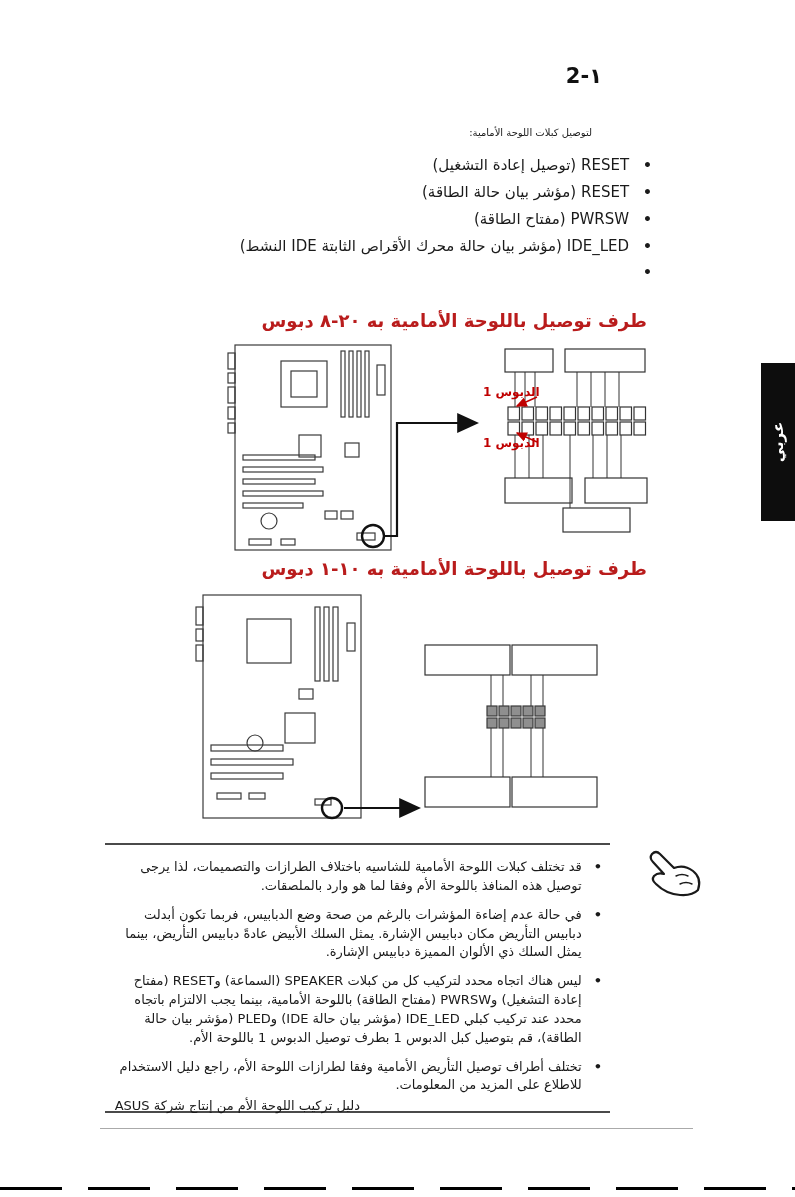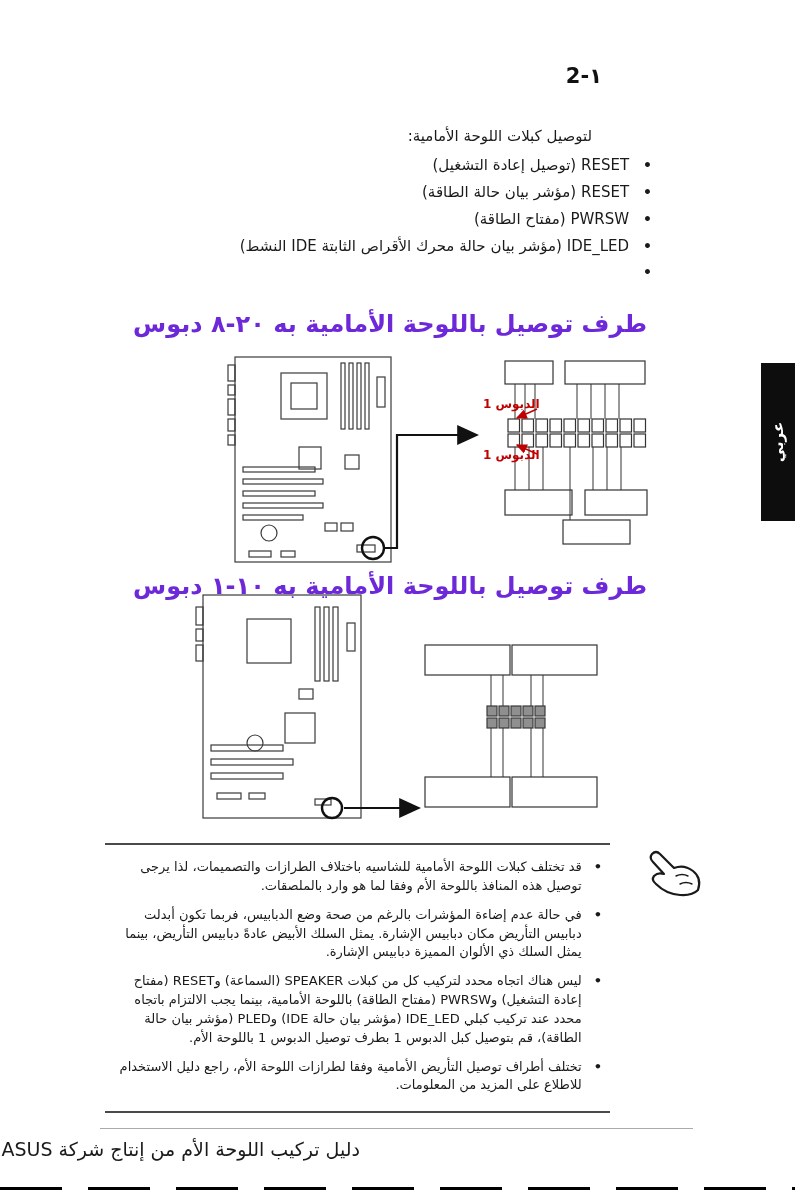--- a/index.html
+++ b/index.html
@@ -2,50 +2,50 @@
 <html><head>
 <meta charset="utf-8">
 <style>
   * { margin:0; padding:0; box-sizing:border-box; }
   html,body { background:#e8e8e8; }
   body { font-family:"DejaVu Sans", sans-serif; color:#1a1a1a; }
   .page { position:relative; width:795px; height:1197px; background:#ffffff; overflow:hidden; margin:0 auto; }
 
   .title-row { position:absolute; top:64px; right:193px; direction:rtl; display:flex; gap:16px;
                font-weight:700; font-size:21px; color:#111; }
-  .intro { position:absolute; top:127px; right:203px; direction:rtl; font-size:15px; }
+  .intro { position:absolute; top:127px; right:203px; direction:rtl; font-size:10px; }
 
   .cables { position:absolute; top:156px; right:143px; direction:rtl; font-size:15px; width:520px; }
   .cable-item { display:flex; gap:14px; align-items:baseline; height:27px; }
   .cable-item .bullet { font-weight:700; font-size:14px; }
 
-  .fig-heading { position:absolute; right:148px; direction:rtl; font-size:24px; font-weight:700; color:#6d28d9; }
+  .fig-heading { position:absolute; right:148px; direction:rtl; font-size:18px; font-weight:700; color:#b91c1c; }
   #fig-heading-1 { top:310px; }
-  #fig-heading-2 { top:572px; }
-
-  .figure1 { position:absolute; top:355px; left:225px; width:430px; height:212px;text-decoration:underline; }
+  #fig-heading-2 { top:558px; }
+
+  .figure1 { position:absolute; top:343px; left:225px; width:430px; height:212px;text-decoration:underline; }
   .figure2 { position:absolute; top:593px; left:195px; width:405px; height:230px; }
   .fig-svg { position:absolute; inset:0; width:100%; height:100%; }
 
   .pin1-label { position:absolute; direction:rtl; color:#c00000; font-size:12px; font-weight:700; white-space:nowrap; }
   #pin1-a { top:42px; left:258px; }
   #pin1-b { top:93px; left:258px; }
 
   .notes { position:absolute; top:843px; left:105px; width:505px; height:270px;
            border-top:2px solid #4a4a4a; border-bottom:2px solid #4a4a4a;
            padding:13px 8px 8px 8px; direction:rtl; font-size:13px; line-height:1.45; overflow:hidden; }
   .note-item { display:flex; gap:12px; margin-bottom:10px; }
   .note-item .bullet { font-weight:700; }
   .note-text { text-align:right; }
 
   .hand { position:absolute; top:846px; left:636px; width:72px; height:54px; }
 
   .footer-line { position:absolute; top:1128px; left:100px; width:593px; border-top:1px solid #aaa; }
-  .footer { position:absolute; top:1138px; left:100px; width:260px; direction:rtl; text-align:right;
-            font-size:19px; white-space:nowrap; }
+  .footer { position:absolute; top:1098px; left:100px; width:260px; direction:rtl; text-align:right;
+            font-size:13px; white-space:nowrap; }
 
   .lang-tab { position:absolute; top:363px; left:761px; width:34px; height:158px; background:#0d0d0d;
               color:#fff; display:flex; align-items:center; justify-content:center; }
   .lang-tab span { transform:rotate(-90deg); font-size:15px; font-weight:700; letter-spacing:1px; white-space:nowrap; }
 
   .dashes { position:absolute; top:1187px; left:0; width:795px; height:3px;
             background:repeating-linear-gradient(to right, #000 0 62px, transparent 62px 88px); }
 </style>
 </head>
 <body>

